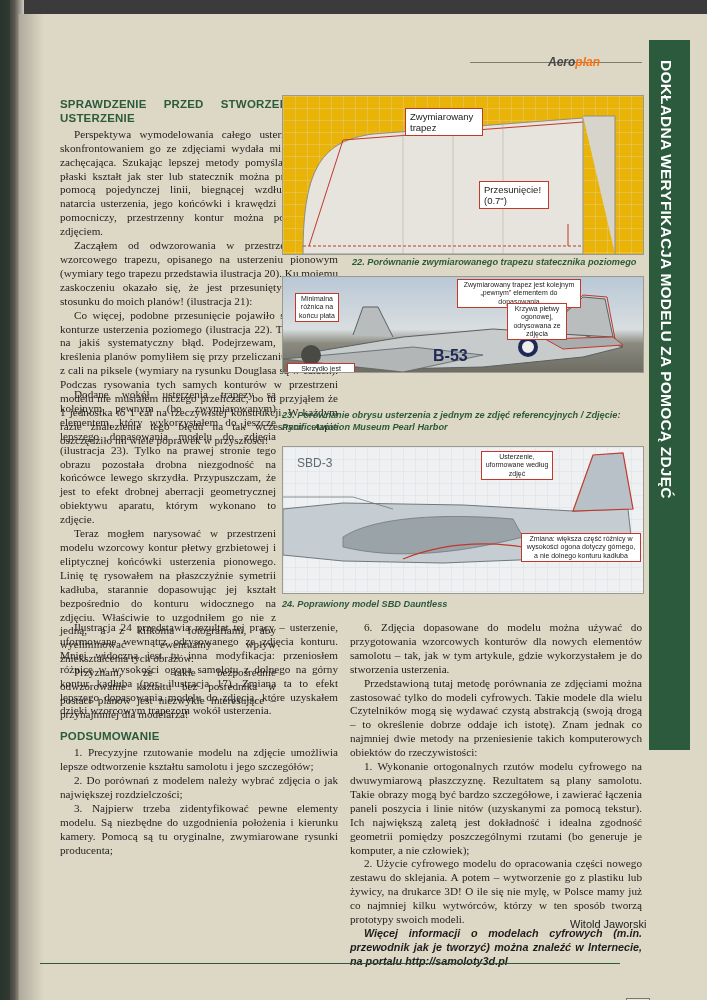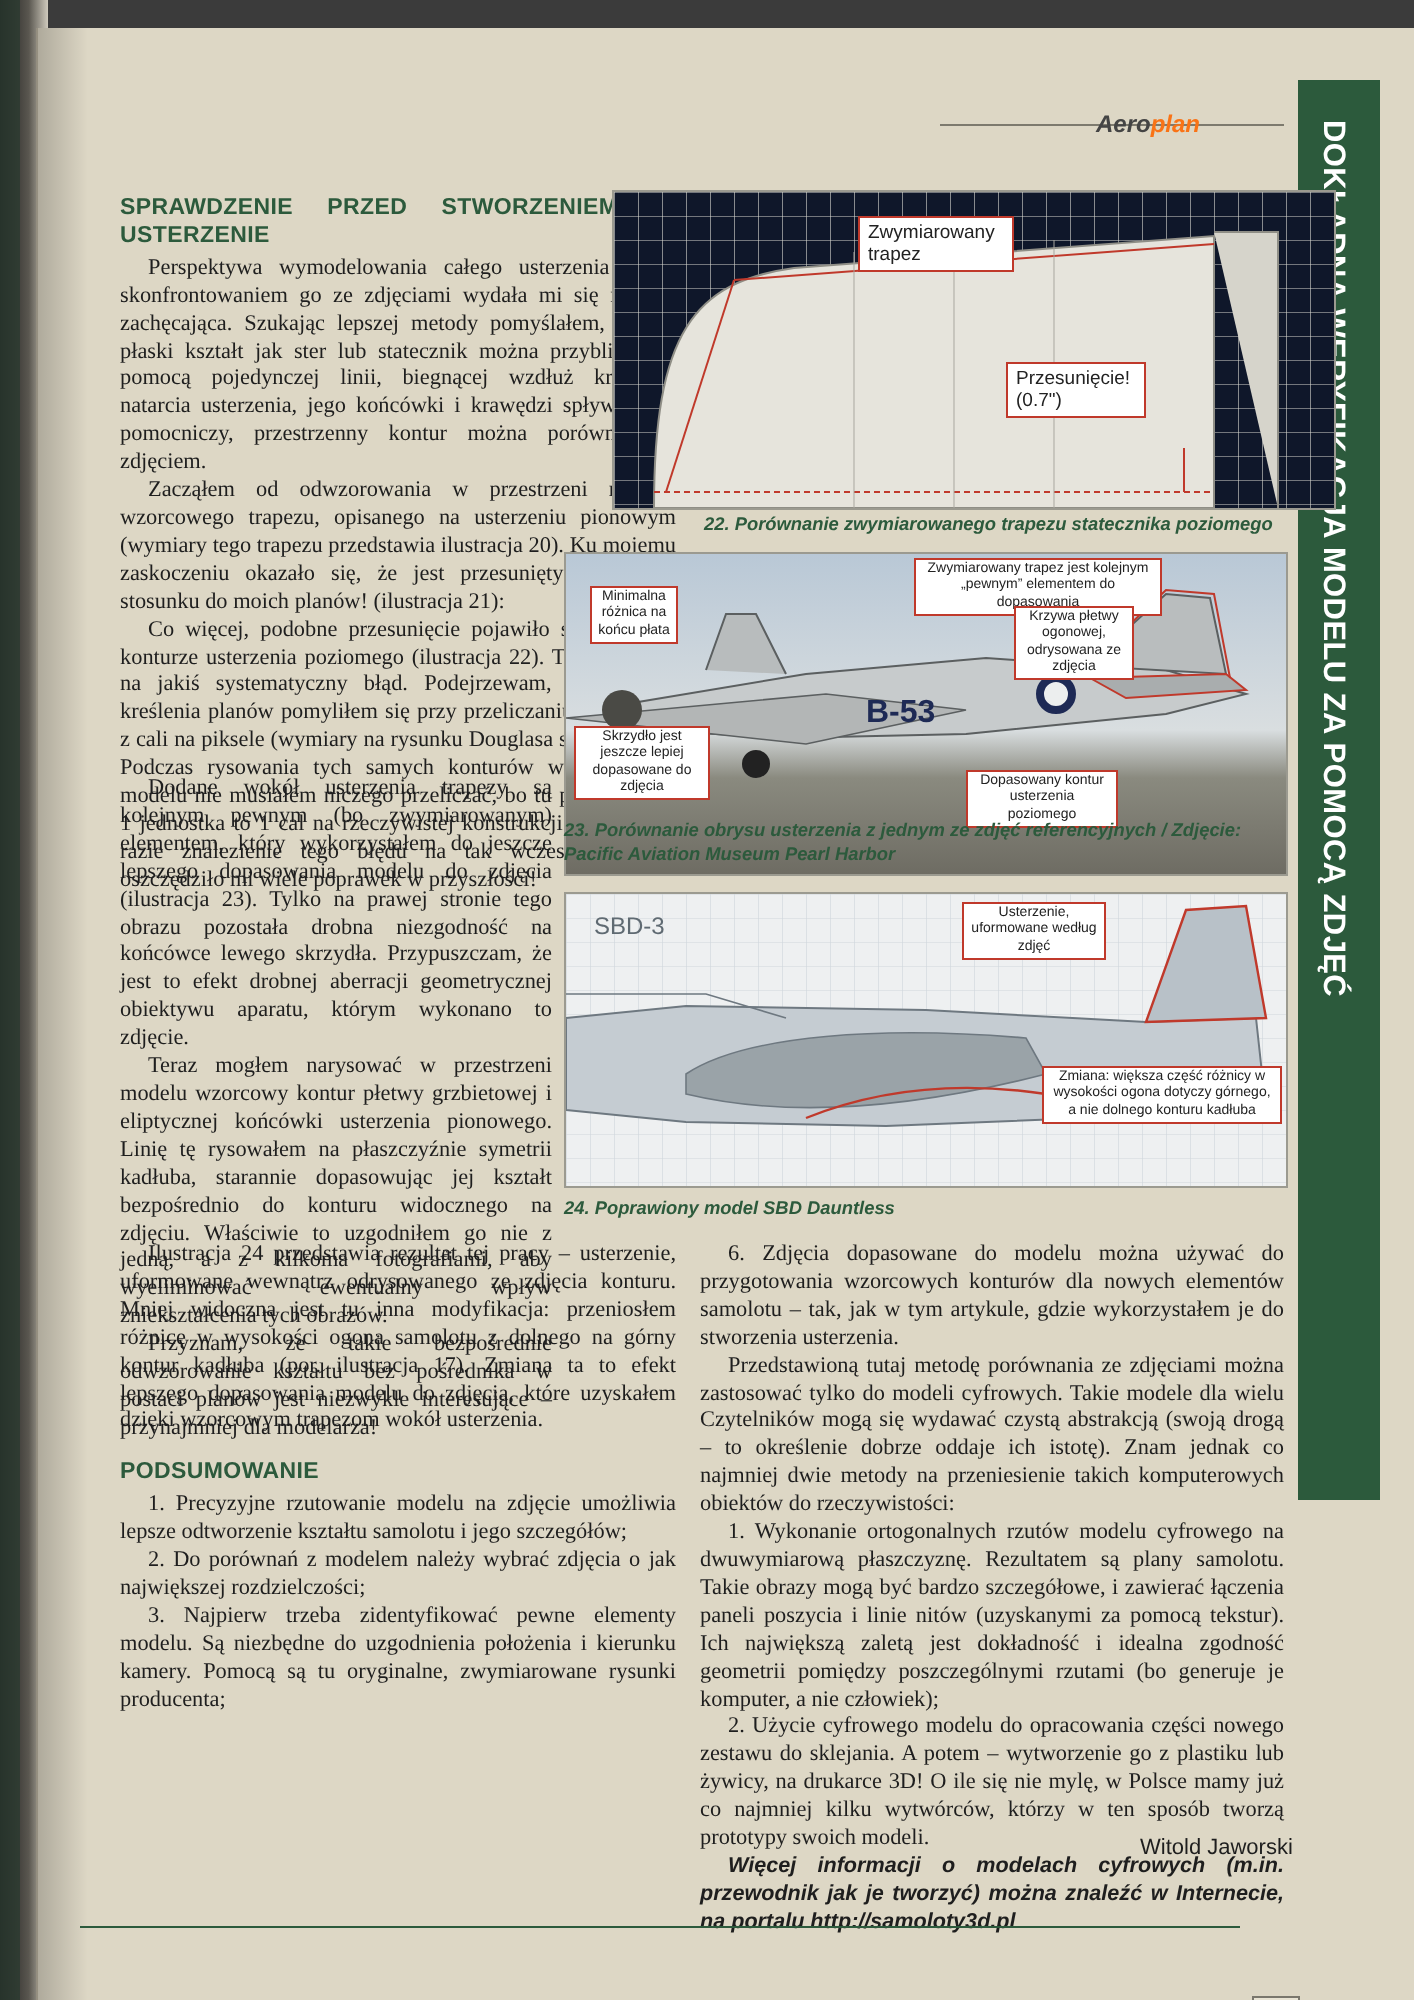--- a/index.html
+++ b/index.html
@@ -72,42 +72,42 @@
 </div>
 
 <div class="col" style="left:350px; top:621px; width:292px;">
   <p>6. Zdjęcia dopasowane do modelu można używać do przygotowania wzorcowych konturów dla nowych elementów samolotu – tak, jak w tym artykule, gdzie wykorzystałem je do stworzenia usterzenia.</p>
   <p>Przedstawioną tutaj metodę porównania ze zdjęciami można zastosować tylko do modeli cyfrowych. Takie modele dla wielu Czytelników mogą się wydawać czystą abstrakcją (swoją drogą – to określenie dobrze oddaje ich istotę). Znam jednak co najmniej dwie metody na przeniesienie takich komputerowych obiektów do rzeczywistości:</p>
   <p>1. Wykonanie ortogonalnych rzutów modelu cyfrowego na dwuwymiarową płaszczyznę. Rezultatem są plany samolotu. Takie obrazy mogą być bardzo szczegółowe, i zawierać łączenia paneli poszycia i linie nitów (uzyskanymi za pomocą tekstur). Ich największą zaletą jest dokładność i idealna zgodność geometrii pomiędzy poszczególnymi rzutami (bo generuje je komputer, a nie człowiek);</p>
   <p>2. Użycie cyfrowego modelu do opracowania części nowego zestawu do sklejania. A potem – wytworzenie go z plastiku lub żywicy, na drukarce 3D! O ile się nie mylę, w Polsce mamy już co najmniej kilku wytwórców, którzy w ten sposób tworzą prototypy swoich modeli.</p>
   <p style="font-weight:bold; font-style:italic; font-family:'Liberation Sans',sans-serif; font-size:10.8px;">Więcej informacji o modelach cyfrowych (m.in. przewodnik jak je tworzyć) można znaleźć w Internecie, na portalu http://samoloty3d.pl</p>
 </div>
 
-<div class="figure" style="left:282px; top:95px; width:362px; height:160px; background:#0f172a;margin-left:24px;">
+<div class="figure" style="left:282px; top:95px; width:362px; height:160px; background:#eab308;">
   <svg width="362" height="160" viewBox="0 0 362 160">
     <defs>
       <pattern id="grid22" width="12" height="12" patternUnits="userSpaceOnUse">
           <path d="M12 0H0V12" fill="none" stroke="#d9d8d0" stroke-width="0.6"></path>
         </pattern>
     </defs>
     <rect width="362" height="160" fill="url(#grid22)"></rect>
     <path d="M20 158 C20 70 40 45 90 38 L300 22 L300 158 Z" fill="#e6e4dc" stroke="#8f8e86" stroke-width="1"></path>
     <path d="M300 20 L332 20 L332 158" fill="#d6d4cb" stroke="#8f8e86" stroke-width="1"></path>
     <path d="M60 44 L300 26" stroke="#c0392b" stroke-width="1" fill="none"></path>
     <path d="M20 150 L300 150" stroke="#c0392b" stroke-width="1" stroke-dasharray="3,2" fill="none"></path>
     <path d="M60 44 L26 150" stroke="#c0392b" stroke-width="1" fill="none"></path>
     <path d="M285 150 L285 128" stroke="#c0392b" stroke-width="1"></path>
     <path d="M120 30 L120 158 M170 28 L170 158 M220 24 L220 158" stroke="#a9a79f" stroke-width="0.5"></path>
   </svg>
   <div class="annot big" style="left:122px; top:12px; width:78px;">Zwymiarowany trapez</div>
   <div class="annot big" style="left:196px; top:85px; width:70px;">Przesunięcie! (0.7")</div>
 </div>
 <div class="caption" style="left:352px; top:257px; width:300px;">22. Porównanie zwymiarowanego trapezu statecznika poziomego</div>
 
-<div class="figure" style="left:282px; top:276px; width:362px; height:162px; background:linear-gradient(180deg,#b9c8d6 0%, #d9dee0 55%, #8a8a7f 70%, #6e6c63 100%);">
+<div class="figure" style="left:282px; top:276px; width:362px; height:97px; background:linear-gradient(180deg,#b9c8d6 0%, #d9dee0 55%, #8a8a7f 70%, #6e6c63 100%);">
   <svg width="362" height="130" viewBox="0 0 362 130">
     <path d="M30 75 L120 60 L210 52 L300 58 L340 70 L300 80 L200 90 L110 92 L40 88 Z" fill="#c7cbcc" stroke="#5b5f60" stroke-width="1"></path>
     <path d="M70 58 L80 30 L95 30 L110 60" fill="#b8bcbd" stroke="#5b5f60" stroke-width="1"></path>
     <path d="M0 82 L130 70 L200 78 L120 95 Z" fill="#b3b6b6" stroke="#5b5f60" stroke-width="0.8"></path>
     <path d="M260 56 L300 20 L322 22 L330 60 Z" fill="#b9bdbe" stroke="#5b5f60" stroke-width="1"></path>
     <path d="M262 62 L330 60 L340 68 L280 72 Z" fill="#a9adae" stroke="#c0392b" stroke-width="1"></path>
     <path d="M260 56 L300 18 L324 20 L332 62" fill="none" stroke="#c0392b" stroke-width="1"></path>
     <circle cx="28" cy="78" r="10" fill="#4a4a45"></circle>
     <circle cx="95" cy="105" r="7" fill="#222"></circle>
     <circle cx="245" cy="70" r="8" fill="#eceeee" stroke="#1e2a55" stroke-width="4"></circle>

